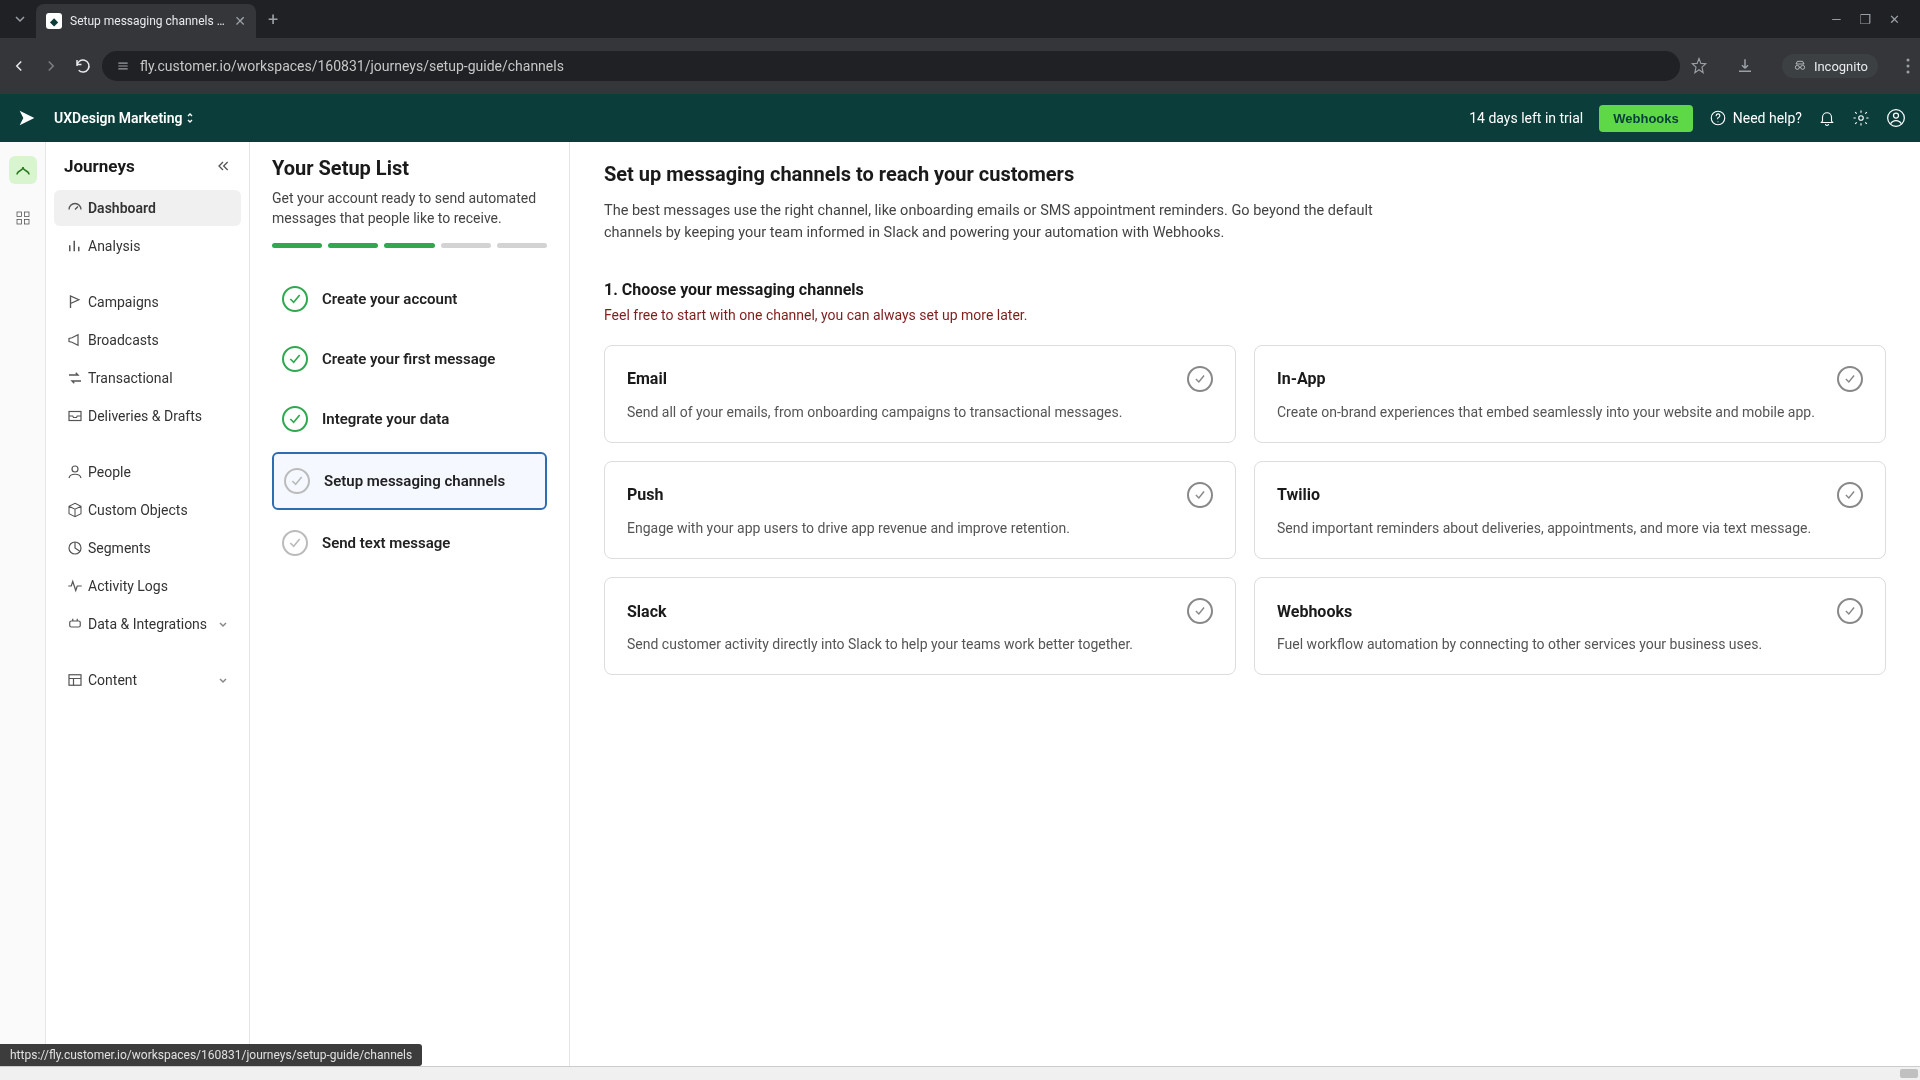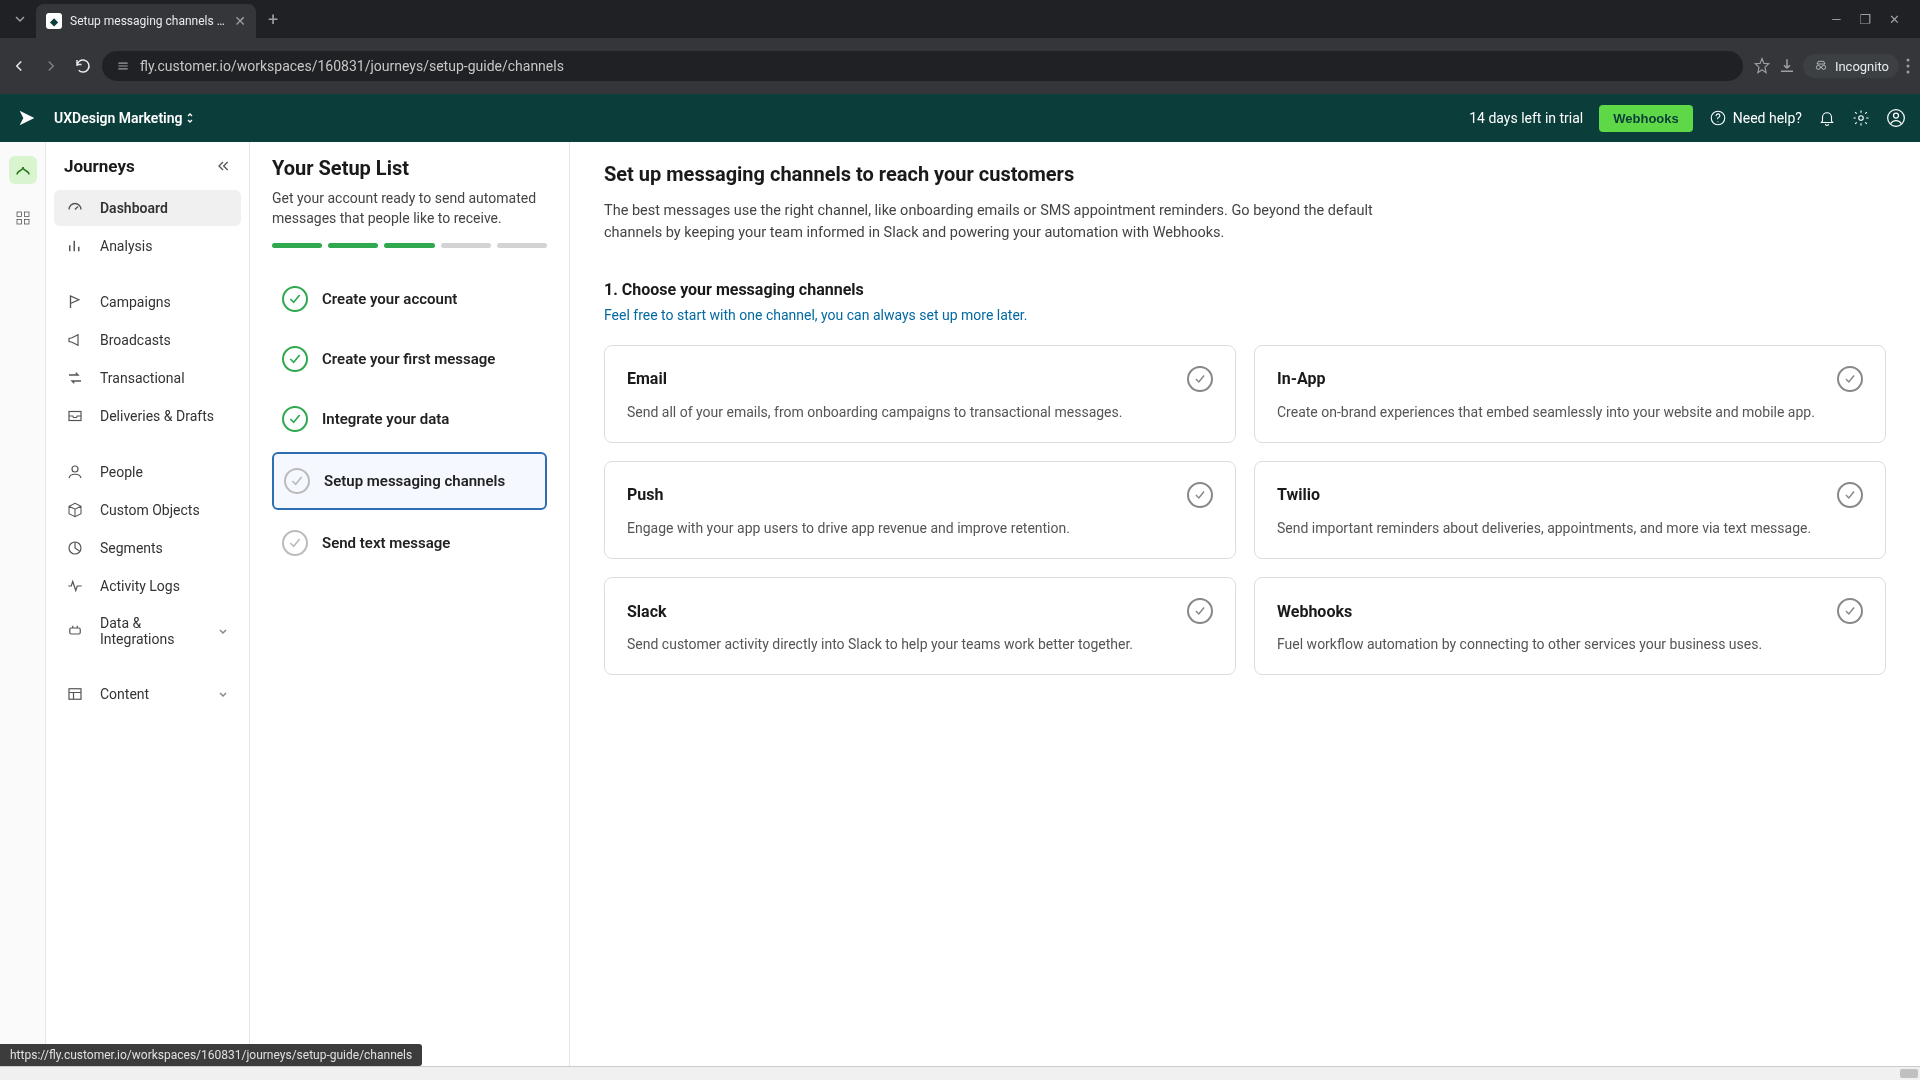--- a/index.html
+++ b/index.html
@@ -14,21 +14,21 @@
 .tab-title { white-space: nowrap; overflow: hidden; text-overflow: ellipsis; flex: 1; }
 .tab-close { color: #9aa0a6; font-size: 14px; cursor: pointer; }
 .new-tab { color: #9aa0a6; font-size: 18px; padding: 0 8px; cursor: pointer; }
 .window-controls { margin-left: auto; display: flex; gap: 18px; color: #9aa0a6; padding-right: 12px; font-size: 13px; }
 .window-controls span { cursor: pointer; }
 
 .url-bar { display: flex; align-items: center; height: 56px; background: #35363a; padding: 0 10px; gap: 10px; }
 .nav-icons { display: flex; gap: 14px; color: #9aa0a6; align-items: center; }
 .nav-icons svg, .nav-icons span { cursor: pointer; }
 .url-field { flex: 1; background: #202124; border-radius: 20px; height: 30px; display: flex; align-items: center; padding: 0 14px; gap: 10px; color: #c7c7c7; font-size: 14px; }
-.url-actions { display: flex; gap: 7px; align-items: center; color: #9aa0a6; }
+.url-actions { display: flex; gap: 28px; align-items: center; color: #9aa0a6; }
 .incognito-badge { display: flex; align-items: center; gap: 6px; background: #3c4043; padding: 4px 10px; border-radius: 14px; font-size: 13px; color: #e8eaed; }
 
 
 .app-header { background: #0b3d3a; color: #fff; height: 48px; display: flex; align-items: center; padding: 0 14px; gap: 14px; }
 .app-logo { width: 26px; height: 26px; display: flex; align-items: center; justify-content: center; }
 .workspace { font-size: 14px; font-weight: 600; display: flex; align-items: center; gap: 2px; cursor: pointer; }
 .header-right { margin-left: auto; display: flex; align-items: center; gap: 16px; font-size: 14px; }
 .upgrade-btn { background: #5fd847; color: #0b3d3a; border: none; padding: 6px 14px; border-radius: 4px; font-weight: 600; font-size: 13px; cursor: pointer; }
 .need-help { display: flex; align-items: center; gap: 6px; cursor: pointer; }
 .hdr-icon { cursor: pointer; display: flex; }
@@ -36,42 +36,42 @@
 
 .app-body { display: flex; height: calc(100vh - 38px - 40px - 48px - 16px); }
 .rail { width: 46px; background: #fafafa; border-right: 1px solid #e5e5e5; display: flex; flex-direction: column; align-items: center; padding-top: 14px; gap: 20px; }
 .rail-item { width: 28px; height: 28px; display: flex; align-items: center; justify-content: center; border-radius: 6px; cursor: pointer; color: #4a4a4a; }
 .rail-item.active { background: #d9f5d0; color: #2a7a1f; }
 
 .sidebar { width: 204px; background: #fff; border-right: 1px solid #e5e5e5; padding: 14px 8px; }
 .sidebar-title-row { display: flex; align-items: center; justify-content: space-between; padding: 0 10px 14px; }
 .sidebar-title { font-size: 17px; font-weight: 700; }
 .collapse-icon { cursor: pointer; color: #555; }
-.nav-item { display: flex; align-items: center; gap: 16px; padding: 9px 12px; border-radius: 6px; font-size: 14px; color: #333; cursor: pointer; margin-bottom: 2px; }
+.nav-item { display: flex; align-items: center; gap: 4px; padding: 9px 12px; border-radius: 6px; font-size: 14px; color: #333; cursor: pointer; margin-bottom: 2px; }
 .nav-item.active { background: #f0f0f0; font-weight: 600; }
 .nav-item .nicon { width: 18px; display: flex; justify-content: center; color: #555; }
 .nav-group-gap { height: 18px; }
 .nav-chevron { margin-left: auto; color: #888; }
 
 .setup-panel { width: 320px; border-right: 1px solid #e5e5e5; padding: 14px 22px; background: #fff; }
 .setup-title { font-size: 20px; font-weight: 700; margin-bottom: 8px; }
 .setup-desc { font-size: 14px; color: #444; line-height: 1.45; margin-bottom: 14px; }
 .progress { display: flex; gap: 6px; margin-bottom: 24px; }
 .progress div { flex: 1; height: 5px; border-radius: 3px; background: #d3d3d3; }
 .progress div.done { background: #2fa84f; }
 .step { display: flex; align-items: center; gap: 14px; padding: 14px 10px; border-radius: 6px; font-size: 15px; font-weight: 600; color: #222; cursor: pointer; margin-bottom: 6px; }
 .step.current { border: 2px solid #2f6db3; background: #f5f9ff; }
 .step-check { width: 26px; height: 26px; border-radius: 50%; border: 2.5px solid #bbb; display: flex; align-items: center; justify-content: center; color: #bbb; flex-shrink: 0; }
 .step-check.done { border-color: #2fa84f; color: #2fa84f; }
 
 .main { flex: 1; padding: 20px 34px; overflow-y: auto; background: #fff; }
 .main-title { font-size: 20px; font-weight: 700; margin-bottom: 14px; }
 .main-desc { font-size: 14.5px; color: #444; line-height: 1.5; margin-bottom: 36px; max-width: 820px; }
 .section-title { font-size: 16px; font-weight: 700; margin-bottom: 8px; }
-.section-desc { font-size: 14px; color: #0369a1; margin-bottom: 22px; }
+.section-desc { font-size: 14px; color: #7f1d1d; margin-bottom: 22px; }
 .channel-grid { display: grid; grid-template-columns: 1fr 1fr; gap: 18px; }
 .channel-card { border: 1px solid #ddd; border-radius: 8px; padding: 20px 22px; cursor: pointer; }
 .channel-head { display: flex; justify-content: space-between; align-items: center; margin-bottom: 10px; }
 .channel-name { font-size: 16px; font-weight: 700; }
 .channel-check { width: 26px; height: 26px; border-radius: 50%; border: 2px solid #888; display: flex; align-items: center; justify-content: center; color: #888; }
 .channel-desc { font-size: 14px; color: #555; line-height: 1.45; }
 
 .status-bar { position: fixed; bottom: 14px; left: 0; background: #3c3c3c; color: #e0e0e0; font-size: 12px; padding: 4px 10px; border-radius: 0 3px 3px 0; }
 .bottom-scrollbar { position: fixed; bottom: 0; left: 0; right: 0; height: 14px; background: #f0f0f0; border-top: 1px solid #ccc; }
 .bottom-scrollbar::after { content: ''; position: absolute; right: 2px; top: 2px; bottom: 2px; width: 18px; background: #c0c0c0; border-radius: 2px; }

